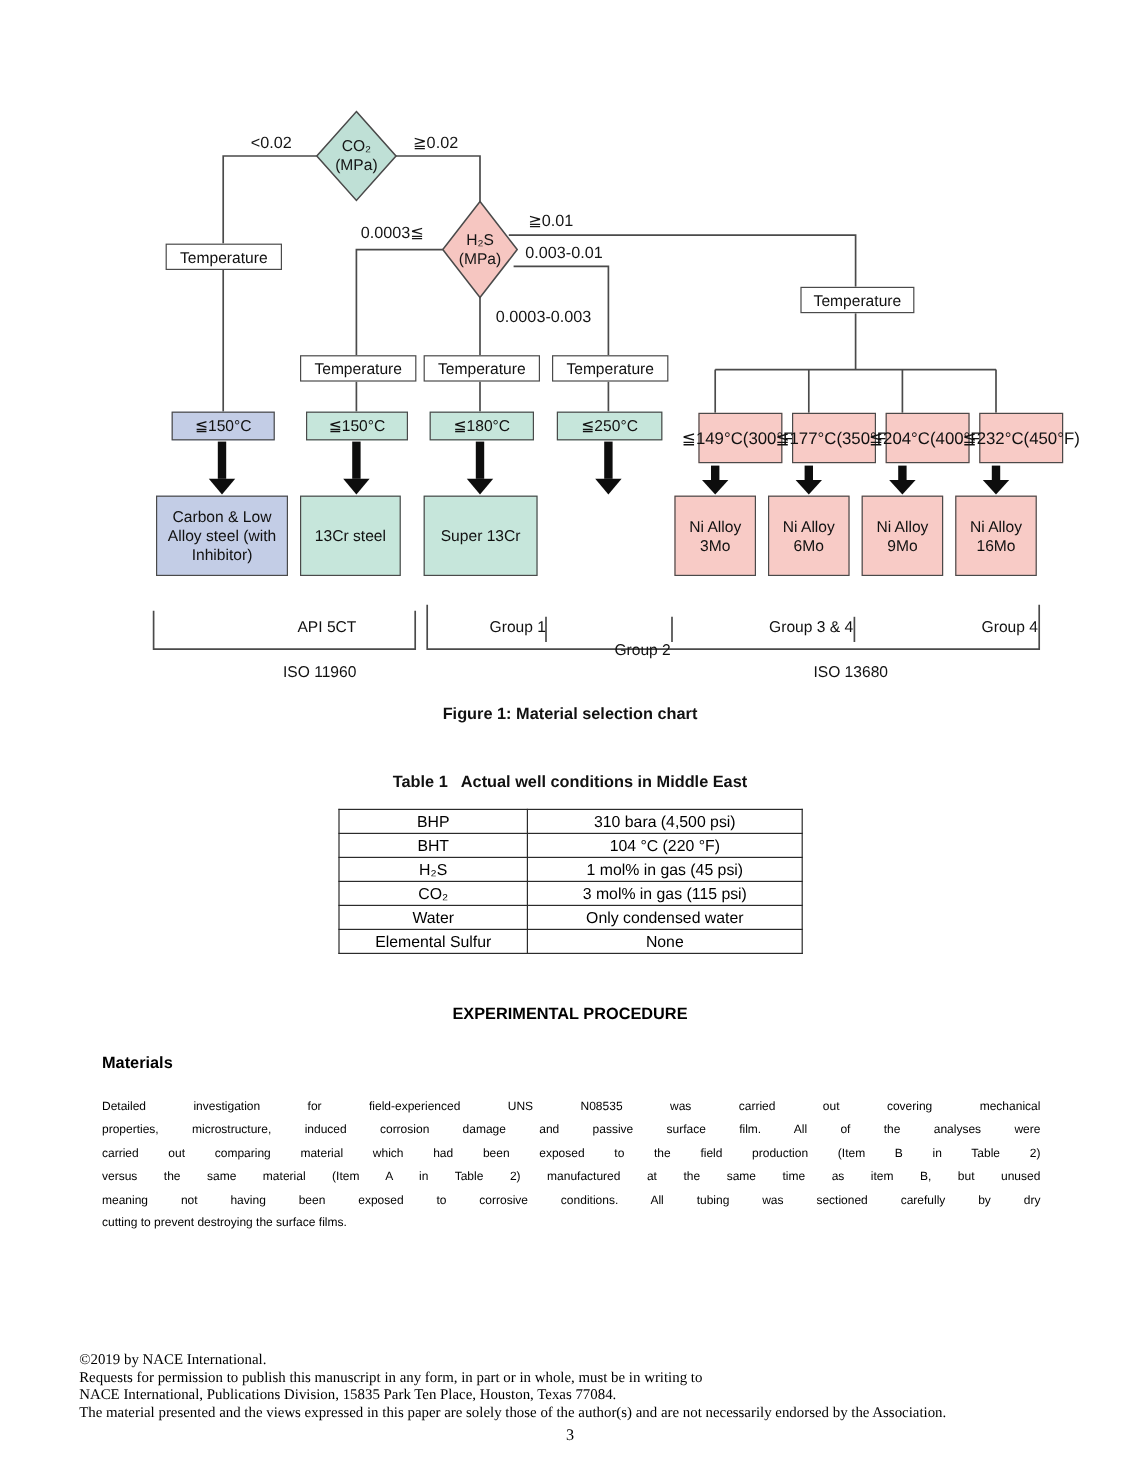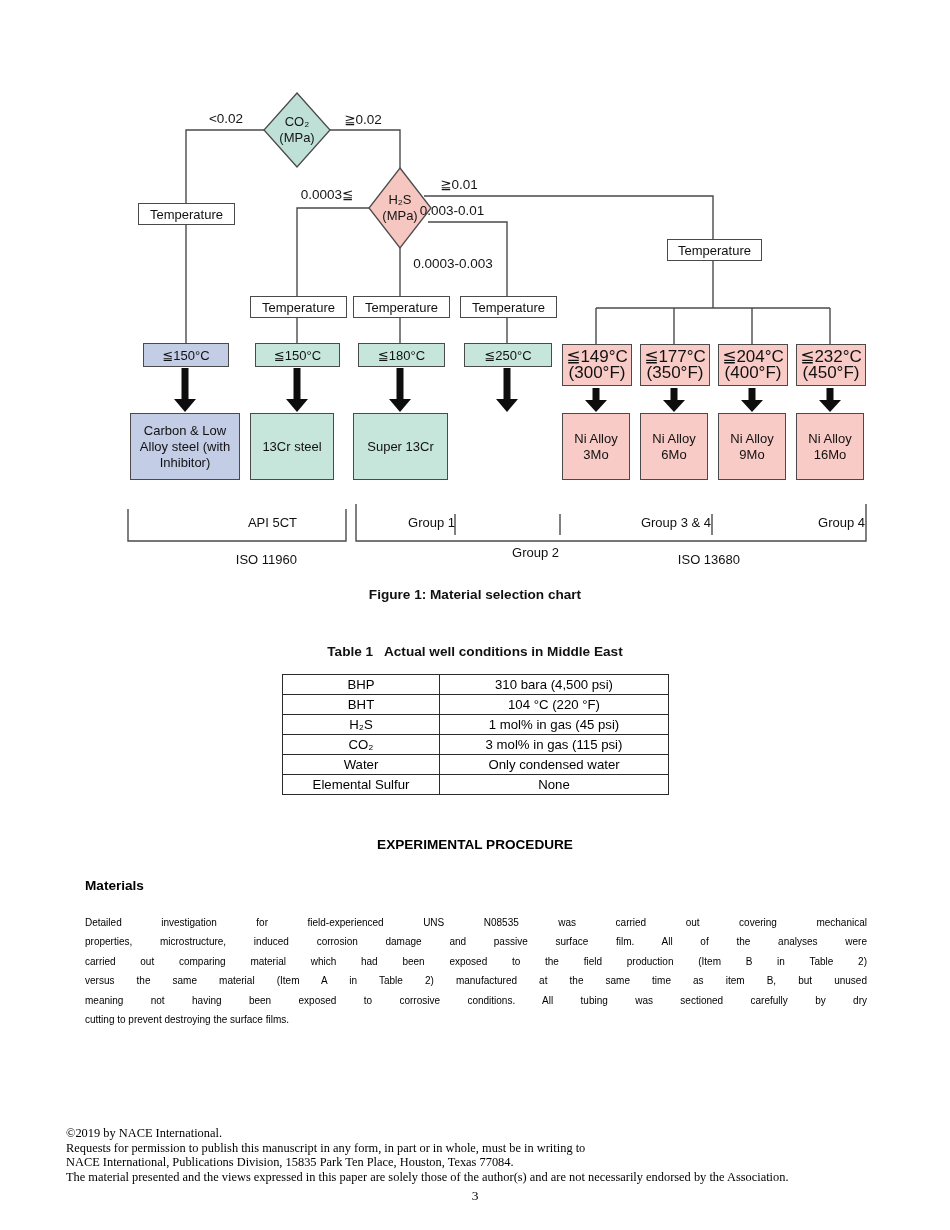--- a/index.html
+++ b/index.html
@@ -10,22 +10,22 @@
   .bracket{stroke:#4a4a4a;stroke-width:1.4;fill:none;}
   .astem{stroke:#0d0d0d;stroke-width:7;}
   .ahead{fill:#0d0d0d;}
   .dshape{stroke:#4a4a4a;stroke-width:1.3;}
   .cond{position:absolute;font-size:13.5px;text-align:center;white-space:nowrap;color:#151515;}
   .dlabel{position:absolute;text-align:center;font-size:13px;line-height:16px;color:#151515;}
   .tbox{position:absolute;background:#fff;border:1.4px solid #4a4a4a;font-size:13px;
         display:flex;align-items:center;justify-content:center;white-space:nowrap;}
   .limitbox{position:absolute;border:1.4px solid #4a4a4a;font-size:13px;
         display:flex;align-items:center;justify-content:center;white-space:nowrap;}
-  .limit2{position:absolute;border:1.4px solid #4a4a4a;font-size:17px;line-height:16px;
-        display:flex;flex-direction:column;align-items:center;justify-content:center;}
+  .limit2{position:absolute;border:1.4px solid #4a4a4a;font-size:14px;line-height:16px;
+        display:flex;align-items:center;justify-content:center;margin-left:20px;}
   .matbox{position:absolute;border:1.4px solid #4a4a4a;font-size:13px;line-height:16px;
         display:flex;align-items:center;justify-content:center;text-align:center;padding:2px;box-sizing:border-box;}
   .bg-teal{background:#c6e6db;}
   .bg-pink{background:#f8cbc6;}
   .bg-blue{background:#c3cde6;}
   .glabel{position:absolute;font-size:13px;text-align:right;white-space:nowrap;}
   .caption{position:absolute;left:0;width:950px;text-align:center;font-weight:bold;font-size:13.6px;}
   .pre{white-space:pre;}
   table.cond-table{position:absolute;left:282px;top:674px;border-collapse:collapse;table-layout:fixed;}
   table.cond-table td{border:1px solid #2b2b2b;height:19px;text-align:center;
@@ -101,21 +101,21 @@
   </div>
   <div class="dlabel" style="left:355px;top:192px;width:90px;">
     <div>H₂S</div>
     <div>(MPa)</div>
   </div>
 
   <div class="cond" style="left:197px;top:111px;width:58px;">&lt;0.02</div>
   <div class="cond" style="left:334px;top:111px;width:58px;">≧0.02</div>
   <div class="cond" style="left:294px;top:186px;width:66px;">0.0003≦</div>
   <div class="cond" style="left:432px;top:176px;width:54px;">≧0.01</div>
-  <div class="cond" style="left:412px;top:203px;width:80px;">0.003-0.01</div>
+  <div class="cond" style="left:430px;top:203px;width:80px;">0.003-0.01</div>
   <div class="cond" style="left:406px;top:256px;width:94px;">0.0003-0.003</div>
 
   <div class="tbox" style="left:138px;top:203px;width:95px;height:20px;">Temperature</div>
   <div class="tbox" style="left:250px;top:296px;width:95px;height:20px;">Temperature</div>
   <div class="tbox" style="left:353px;top:296px;width:95px;height:20px;">Temperature</div>
   <div class="tbox" style="left:460px;top:296px;width:95px;height:20px;">Temperature</div>
   <div class="tbox" style="left:667px;top:239px;width:93px;height:20px;">Temperature</div>
 
   <div class="limitbox bg-blue" style="left:143px;top:343px;width:84px;height:22px;">≦150°C</div>
   <div class="limitbox bg-teal" style="left:255px;top:343px;width:83px;height:22px;">≦150°C</div>
@@ -142,21 +142,21 @@
   <div class="matbox bg-blue" style="left:130px;top:413px;width:110px;height:67px;">Carbon &amp; Low Alloy steel (with Inhibitor)</div>
   <div class="matbox bg-teal" style="left:250px;top:413px;width:84px;height:67px;">13Cr steel</div>
   <div class="matbox bg-teal" style="left:353px;top:413px;width:95px;height:67px;">Super 13Cr</div>
   <div class="matbox bg-pink" style="left:562px;top:413px;width:68px;height:67px;">Ni Alloy 3Mo</div>
   <div class="matbox bg-pink" style="left:640px;top:413px;width:68px;height:67px;">Ni Alloy 6Mo</div>
   <div class="matbox bg-pink" style="left:718px;top:413px;width:68px;height:67px;">Ni Alloy 9Mo</div>
   <div class="matbox bg-pink" style="left:796px;top:413px;width:68px;height:67px;">Ni Alloy 16Mo</div>
 
   <div class="glabel" style="left:177px;top:515px;width:120px;">API 5CT</div>
   <div class="glabel" style="left:356px;top:515px;width:99px;">Group 1</div>
-  <div class="glabel" style="left:456px;top:545px;width:103px;">Group 2</div>
+  <div class="glabel" style="left:456px;top:534px;width:103px;">Group 2</div>
   <div class="glabel" style="left:561px;top:515px;width:150px;">Group 3 &amp; 4</div>
   <div class="glabel" style="left:713px;top:515px;width:152px;">Group 4</div>
   <div class="glabel" style="left:177px;top:552px;width:120px;">ISO 11960</div>
   <div class="glabel" style="left:480px;top:552px;width:260px;">ISO 13680</div>
 
   <div class="caption" style="top:587px;">Figure 1: Material selection chart</div>
 
   <div class="caption pre" style="top:644px;">Table 1   Actual well conditions in Middle East</div>
 
   <table class="cond-table">

